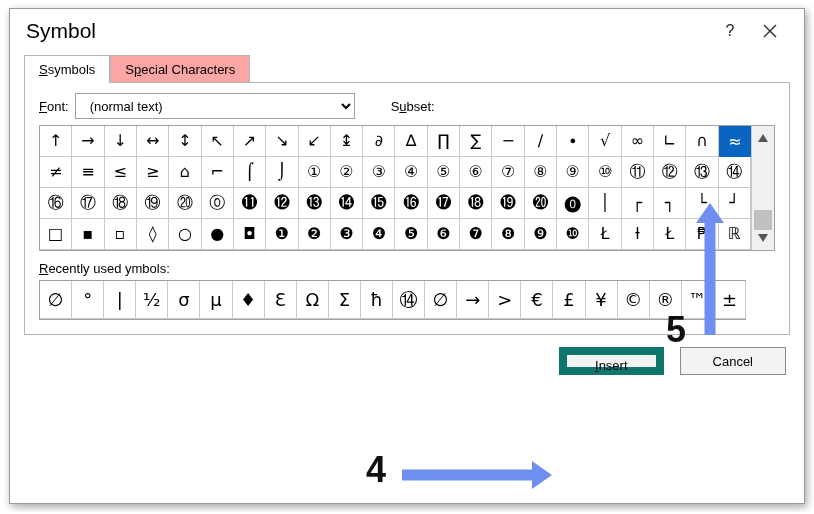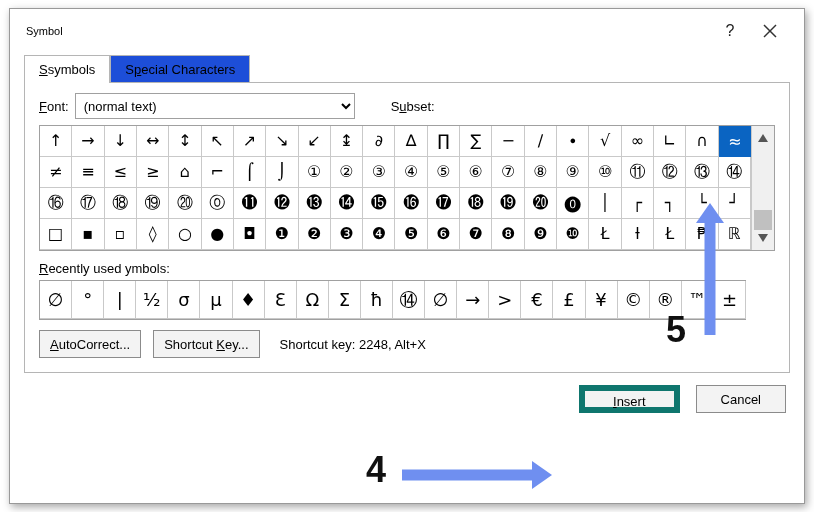--- a/index.html
+++ b/index.html
@@ -17,42 +17,42 @@
     position: relative;
     background: #fff;
     margin: 8px auto;
     overflow: hidden;
   }
   .titlebar {
     display: flex;
     align-items: center;
     padding: 10px 14px 6px 16px;
   }
-  .title { font-size: 11px; flex: 1; }
+  .title { font-size: 21px; flex: 1; }
   .tbtn {
     width: 40px;
     height: 24px;
     display: flex;
     align-items: center;
     justify-content: center;
     font-size: 16px;
     color: #222;
   }
   .tbtn.close { font-size: 16px; }
 
   .tabs {
     position: relative;
     margin: 6px 14px 0 14px;
   }
   .tabrow { display: flex; }
   .tab {
     padding: 6px 14px;
     border: 1px solid #b5b5b5;
     border-bottom: none;
-    background: #1d4ed8;
+    background: #fca5a5;
     margin-right: 0;
     position: relative;
   }
   .tab.active {
     background: #fff;
     z-index: 2;
   }
   .tab u { text-decoration: underline; }
   .tab-panel {
     border: 1px solid #b5b5b5;
@@ -63,21 +63,21 @@
   }
 
   .row { display: flex; align-items: center; margin-bottom: 6px; gap: 6px;}
   .lbl u { text-decoration: underline; }
   select, input[type=text] {
     font-family: inherit;
     font-size: 13px;
     height: 26px;
     border: 1px solid #a0a0a0;
     background: #fff;
-    padding: 0 4px;
+    padding: 0 10px;
   }
   select.font { width: 280px; }
   select.subset { flex: 1; }
 
   .grid-wrap {
     position: relative;
     display: flex;
     border: 1px solid #a0a0a0;
   }
   .symgrid {
@@ -147,21 +147,21 @@
 
   .btn {
     font-family: inherit;
     font-size: 13px;
     border: 1px solid #8b8b8b;
     background: #f3f3f3;
     padding: 4px 12px;
     height: 28px;
   }
   .btn.small { padding: 4px 10px; }
-  .btn.primary { border: 6px solid #0f766e; padding: 3px 28px; }
+  .btn.primary { border: 8px solid #0f766e; padding: 3px 28px; }
   .buttons-bottom {
     display: flex;
     gap: 16px;
     justify-content: flex-end;
     padding: 12px 18px;
   }
   .btns-left { display:flex; gap:12px; margin-top:10px;}
 
   
   .ann {
@@ -336,32 +336,27 @@
           <div class="sym" style="border-right: 1px solid rgb(201, 201, 201);">€</div>
           <div class="sym" style="border-right: 1px solid rgb(201, 201, 201);">£</div>
           <div class="sym" style="border-right: 1px solid rgb(201, 201, 201);">¥</div>
           <div class="sym" style="border-right: 1px solid rgb(201, 201, 201);">©</div>
           <div class="sym" style="border-right: 1px solid rgb(201, 201, 201);">®</div>
           <div class="sym" style="border-right: 1px solid rgb(201, 201, 201);">™</div>
           <div class="sym" style="border-right: 1px solid rgb(201, 201, 201);">±</div>
         </div>
 
 
-      <div class="btns-left">
-        <button class="btn small"><u>A</u><span>utoCorrect...</span></button>
-        <button class="btn small">Shortcut <u>K</u>ey...</button>
-        <span style="align-self:center; margin-left:8px;">Shortcut key: 2248, Alt+X</span>
-      </div>
 
     </div>
   </div>
 
   <div class="buttons-bottom">
     <button class="btn primary"><u>I</u><span>nsert</span></button>
-    <button class="btn" style="padding:4px 24px;">Cancel</button>
+    <button class="btn" style="padding:4px 32px;">Cancel</button>
   </div>
 
   <div class="ann" style="left:656px; top:300px;">5</div>
   <div class="arrow" style="left:686px; top:194px;">
     <svg width="30" height="132">
       <line x1="14" y1="12" x2="14" y2="132" stroke="#6f8ff0" stroke-width="11"></line>
       <polygon points="14,0 28,20 0,20" fill="#6f8ff0"></polygon>
     </svg>
   </div>
 

